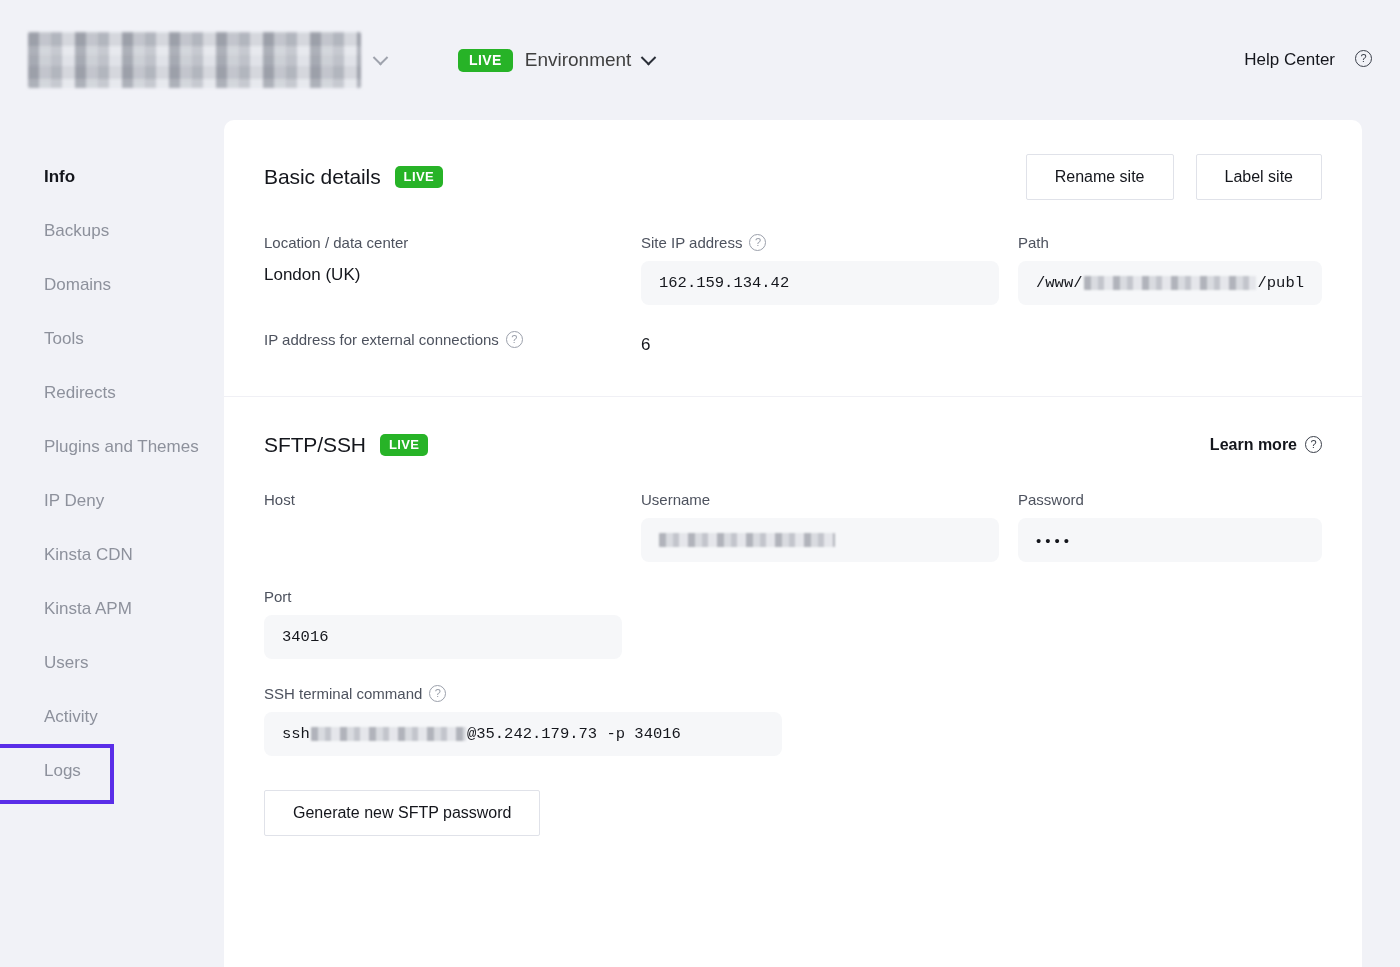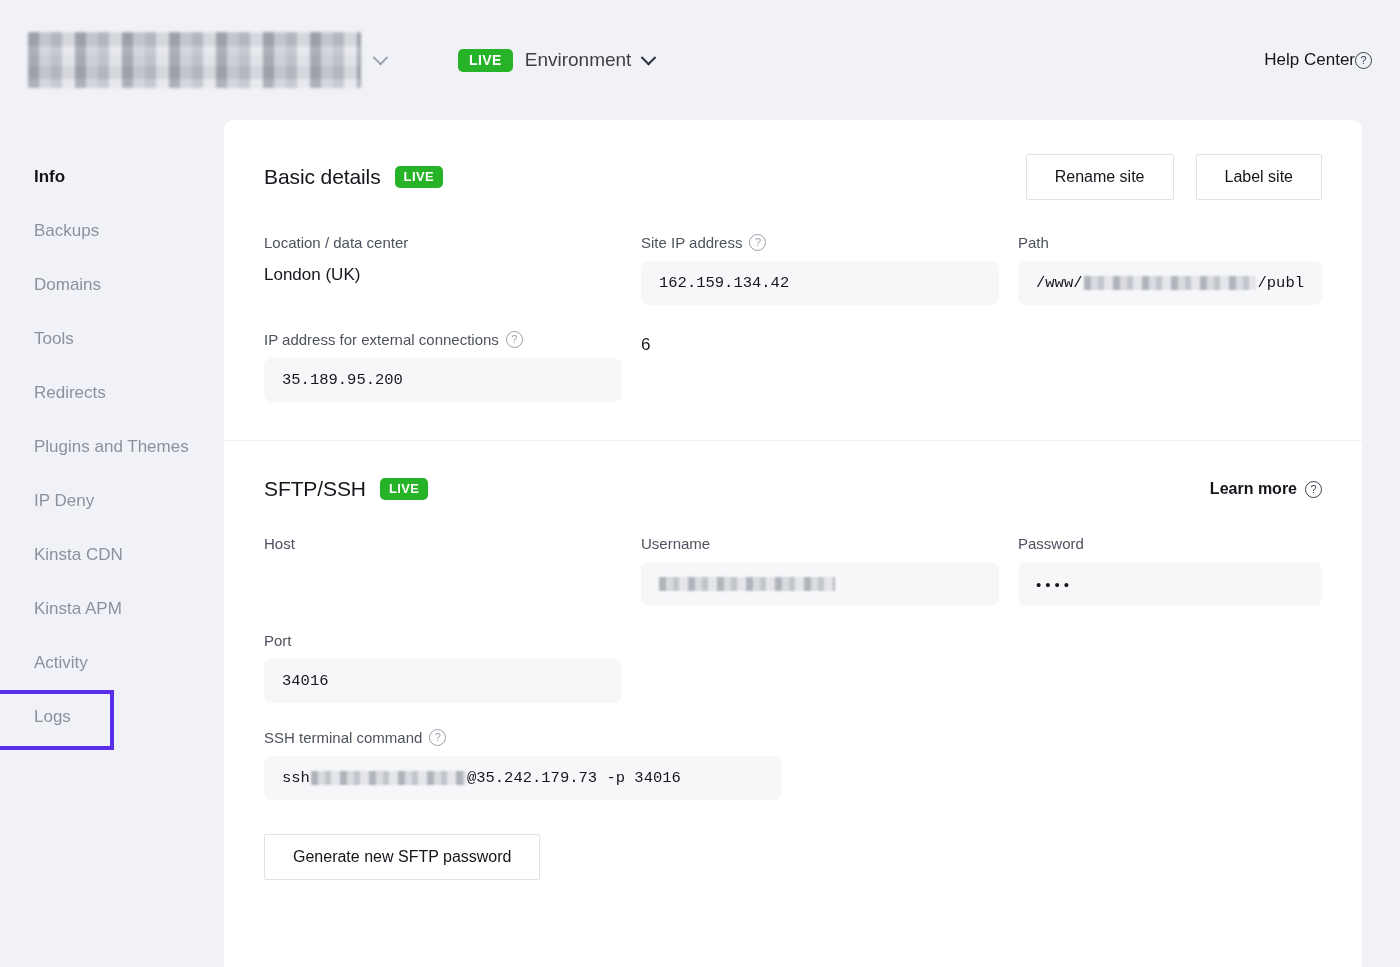--- a/index.html
+++ b/index.html
@@ -78,22 +78,21 @@
 
   .env-label {
     font-size: 19px;
     color: #404040;
     font-weight: 400;
   }
 
   .help-center {
     margin-left: auto;
     display: flex;
-    align-items: center;
-    gap: 0;
+    gap: 20px;
     font-size: 17px;
     color: #14161c;
     cursor: pointer;
   }
 
   .qmark {
     display: inline-flex;
     align-items: center;
     justify-content: center;
     width: 17px; height: 17px;
@@ -111,21 +110,21 @@
     position: absolute;
     top: 120px; left: 0;
     width: 224px;
     height: 847px;
     padding-top: 30px;
   }
   .nav-item {
     height: 54px;
     display: flex;
     align-items: center;
-    padding-left: 34px;
+    padding-left: 44px;
     font-size: 17px;
     color: #8d919c;
     cursor: pointer;
   }
   .nav-item.active {
     color: #14161c;
     font-weight: 700;
   }
   .nav-item.highlighted {
     position: relative;
@@ -180,21 +179,21 @@
     font-size: 16px;
     color: #14161c;
     padding: 13px 28px;
     font-family: "Liberation Sans", sans-serif;
     cursor: pointer;
     white-space: nowrap;
   }
 
   .learn-more {
     display: flex;
-    align-items: flex-end;
+    align-items: flex-start;
     gap: 8px;
     font-size: 16px;
     font-weight: 700;
     color: #14161c;
     cursor: pointer;
   }
 
   
   .grid {
     display: grid;
@@ -305,20 +304,23 @@
   <div class="nav-item">
     <span>IP Deny</span>
   </div>
   <div class="nav-item">
     <span>Kinsta CDN</span>
   </div>
   <div class="nav-item">
     <span>Kinsta APM</span>
   </div>
   <div class="nav-item">
+    <span>Users</span>
+  </div>
+  <div class="nav-item">
     <span>Activity</span>
   </div>
   <div class="nav-item highlighted">
     <span>Logs</span>
   </div>
 </nav>
 
 <main class="card">
 
   <section class="section first">
@@ -357,21 +359,20 @@
             <span class="blur-inline blur-path"></span>
             <span>/publ</span>
         </div>
       </div>
 
       <div class="cell rowgap">
         <div class="flabel">
           <span>IP address for external connections</span>
           <span class="qmark light">?</span>
         </div>
-        <div class="field">35.189.95.200</div>
       </div>
 
       <div class="cell rowgap">
         <div class="fvalue-plain">6</div>
       </div>
 
       <div class="cell rowgap"></div>
     </div>
   </section>
 

